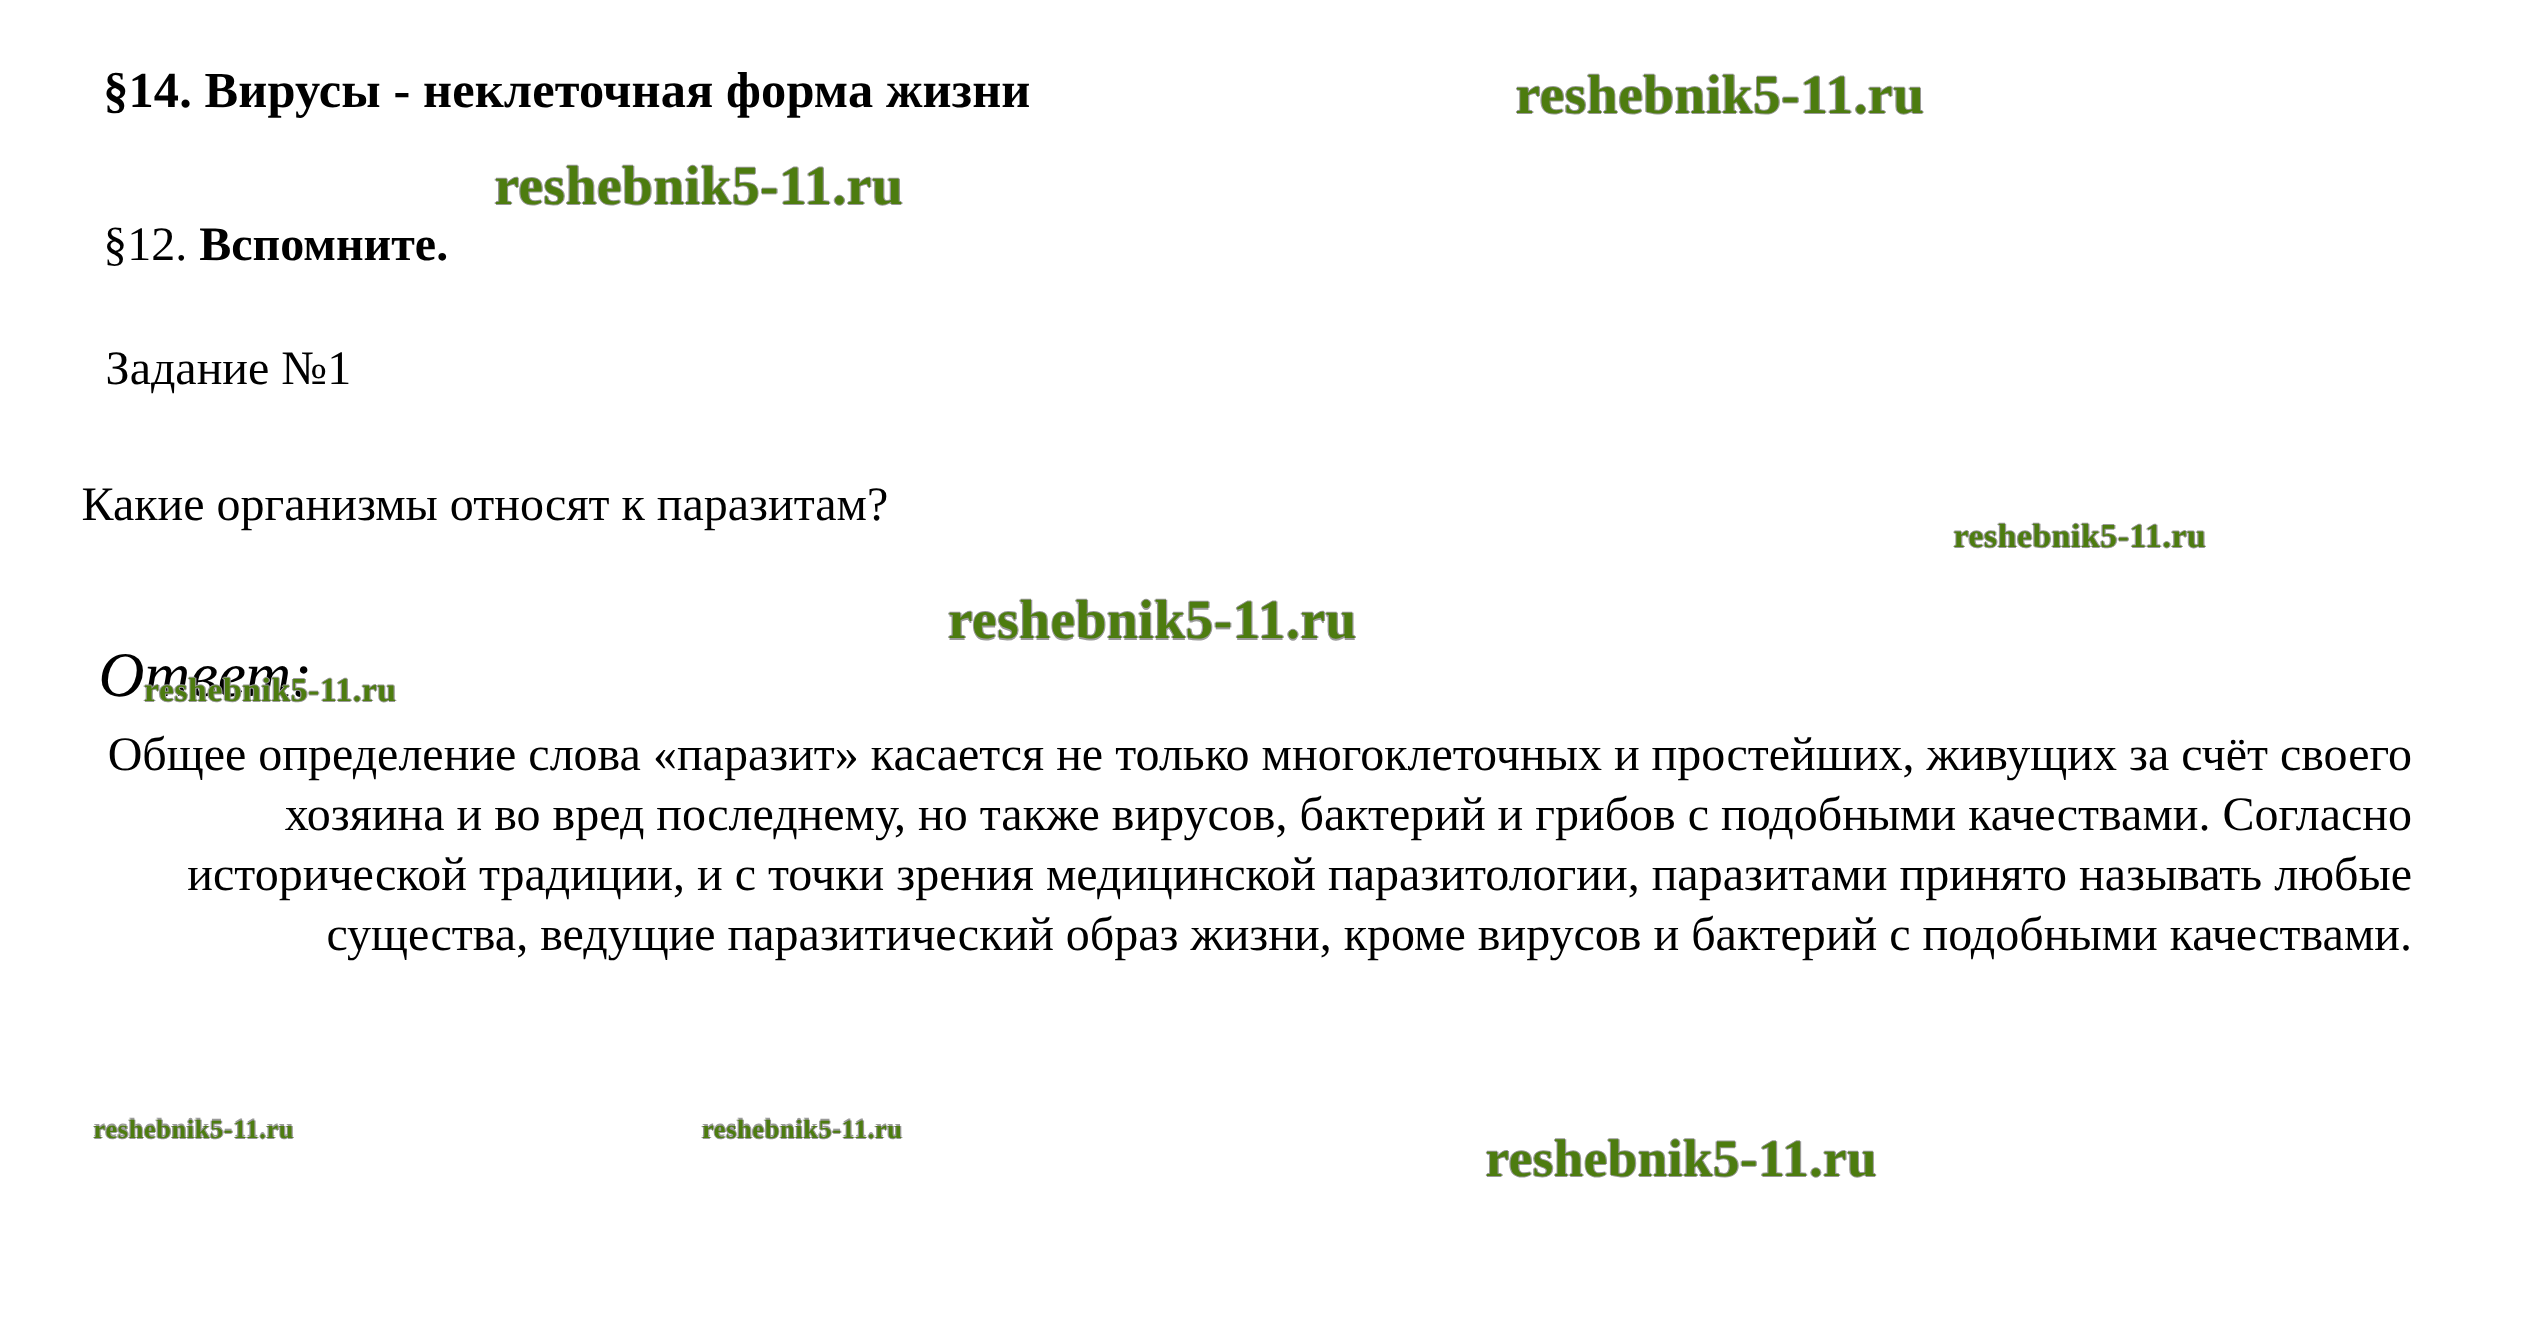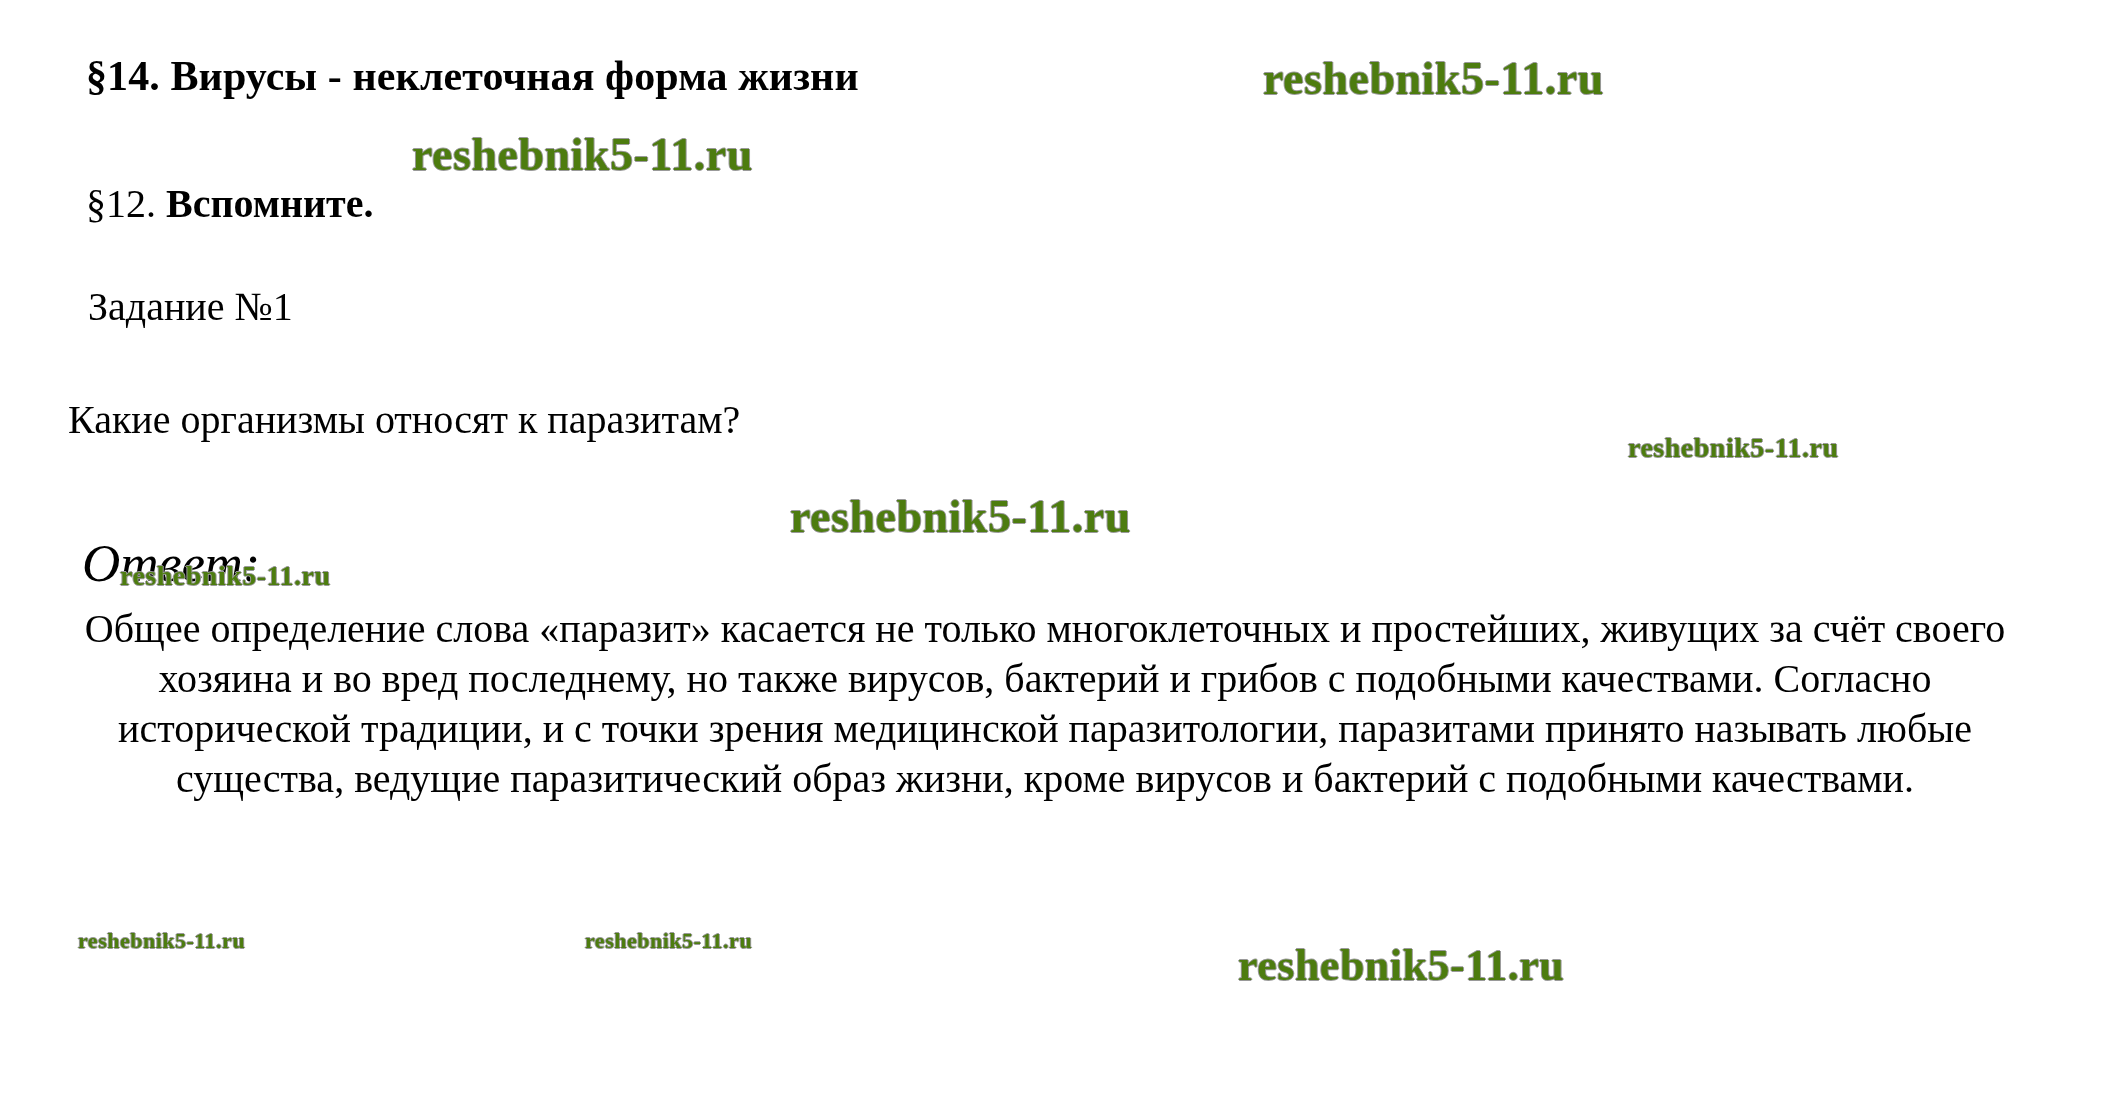--- a/index.html
+++ b/index.html
@@ -72,21 +72,21 @@
     white-space: nowrap;
   }
 
   .answer-body {
     position: absolute;
     left: 80px;
     top: 604px;
     width: 1930px;
     font-size: 40px;
     line-height: 50px;
-    text-align: center;
+    text-align: right;
   }
 
   
   .wm {
     position: absolute;
     font-family: "Liberation Serif", "DejaVu Serif", serif;
     font-weight: bold;
     color: #4d7c0f;
     text-shadow:
        1px 0 0 #9a9a9a,

